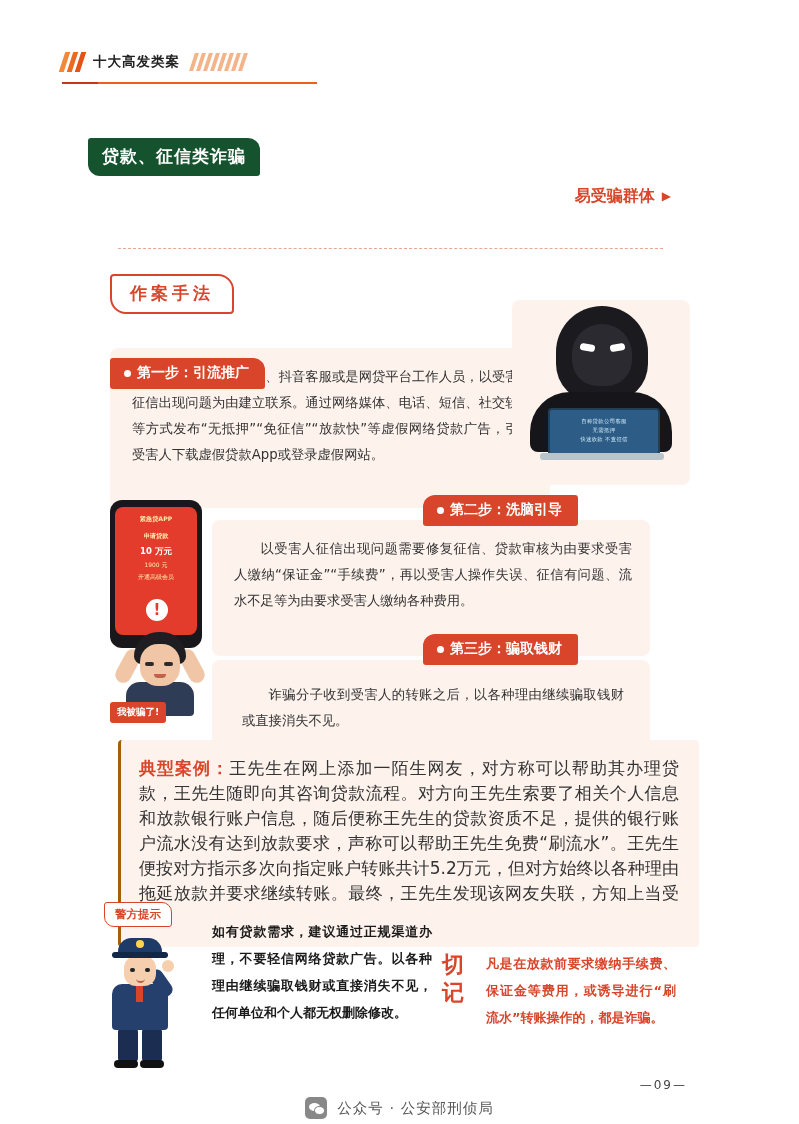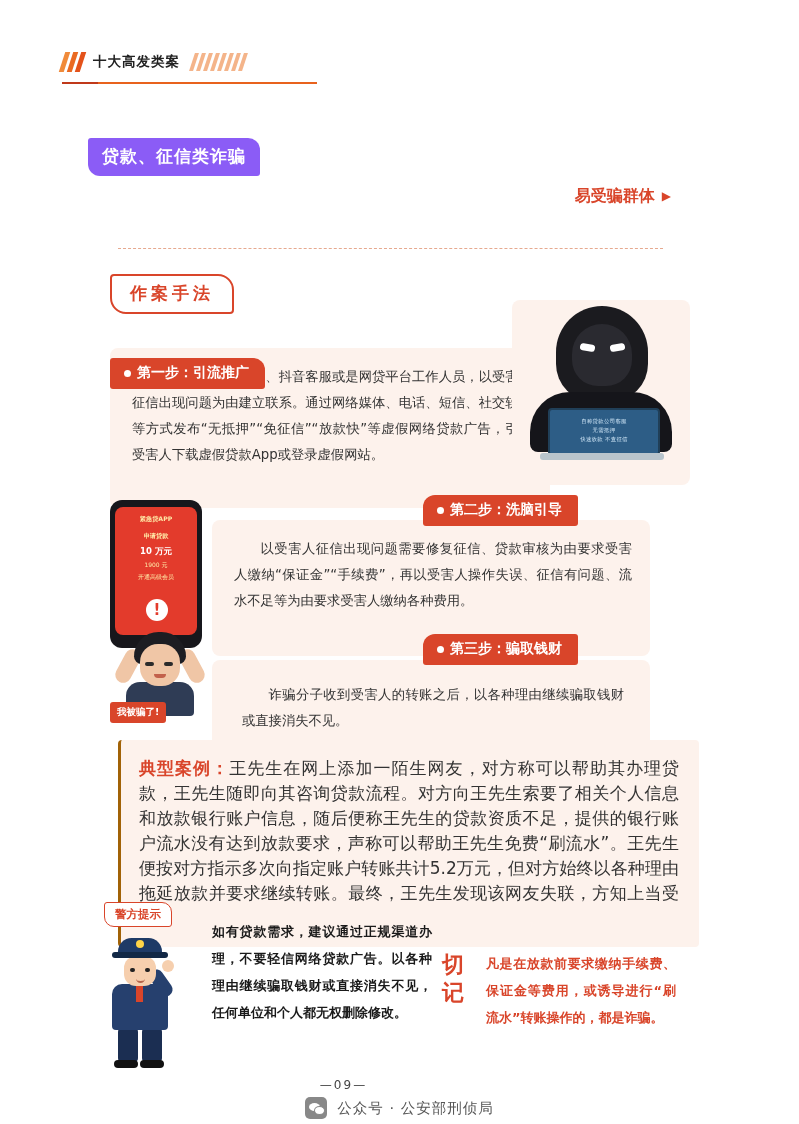--- a/index.html
+++ b/index.html
@@ -22,21 +22,21 @@
   .hdr-slashes i:nth-child(3){background:#e4521a;}
   .hdr-title{font-size:13.5px;font-weight:bold;color:#222;letter-spacing:1px;}
   .hdr-tail{margin-left:12px;display:flex;gap:3px;}
   .hdr-tail i{display:block;width:4px;height:18px;background:#f4b48a;transform:skewX(-18deg);}
   .hdr-rule{position:absolute;left:62px;top:82px;width:255px;height:2px;background:#e8621d;}
   .hdr-rule:after{content:"";position:absolute;left:0;top:0;width:36px;height:2px;background:#c0391a;}
 
   
   .sec-title{
     position:absolute;left:88px;top:138px;
-    background:#8b5cf6;color:#fff;font-size:17px;font-weight:bold;
+    background:#14532d;color:#fff;font-size:17px;font-weight:bold;
     padding:7px 14px 8px 14px;letter-spacing:1px;
     border-radius:3px 12px 3px 12px;
   }
 
   
   .victim{position:absolute;left:118px;top:186px;width:560px;}
   .victim-row{display:flex;align-items:flex-start;justify-content:flex-end;}
   .victim-key{color:#d9452a;font-size:16px;font-weight:bold;white-space:nowrap;}
   .victim-arrow{color:#d9452a;font-size:12px;margin:3px 7px 0 7px;}
   .victim-val{font-size:15.5px;font-weight:bold;color:#1a1a1a;line-height:28px;}
@@ -158,21 +158,21 @@
   .pc-arm{position:absolute;left:54px;top:30px;width:14px;height:30px;background:#26406e;border-radius:7px;transform:rotate(-35deg);}
   .pc-hand{position:absolute;left:62px;top:22px;width:12px;height:12px;background:#f6cfae;border-radius:50%;}
   .pc-leg{position:absolute;top:90px;width:20px;height:34px;background:#1b2e52;border-radius:4px;}
   .pc-leg.l{left:18px;}
   .pc-leg.r{left:42px;}
   .pc-shoe{position:absolute;top:122px;width:24px;height:8px;background:#111;border-radius:4px;}
   .pc-shoe.l{left:14px;}
   .pc-shoe.r{left:40px;}
 
   
-  .pageno{position:absolute;left:0;right:0;top:1078px;text-align:center;font-size:12px;color:#444;letter-spacing:2px;}
+  .pageno{position:absolute;left:0;right:0;top:1078px;text-align:right;font-size:12px;color:#444;letter-spacing:2px;}
 
   
   .footer{position:absolute;left:0;top:1092px;width:799px;height:32px;display:flex;align-items:center;justify-content:center;gap:10px;}
   .wx-icon{width:22px;height:22px;border-radius:5px;background:#888;position:relative;}
   .wx-icon:before{content:"";position:absolute;left:4px;top:6px;width:11px;height:8px;background:#fff;border-radius:50%;}
   .wx-icon:after{content:"";position:absolute;left:9px;top:9px;width:9px;height:7px;background:#fff;border-radius:50%;border:1px solid #888;}
   .footer-text{font-size:14.5px;color:#555;letter-spacing:1px;}
 </style>
 </head>
 <body>

